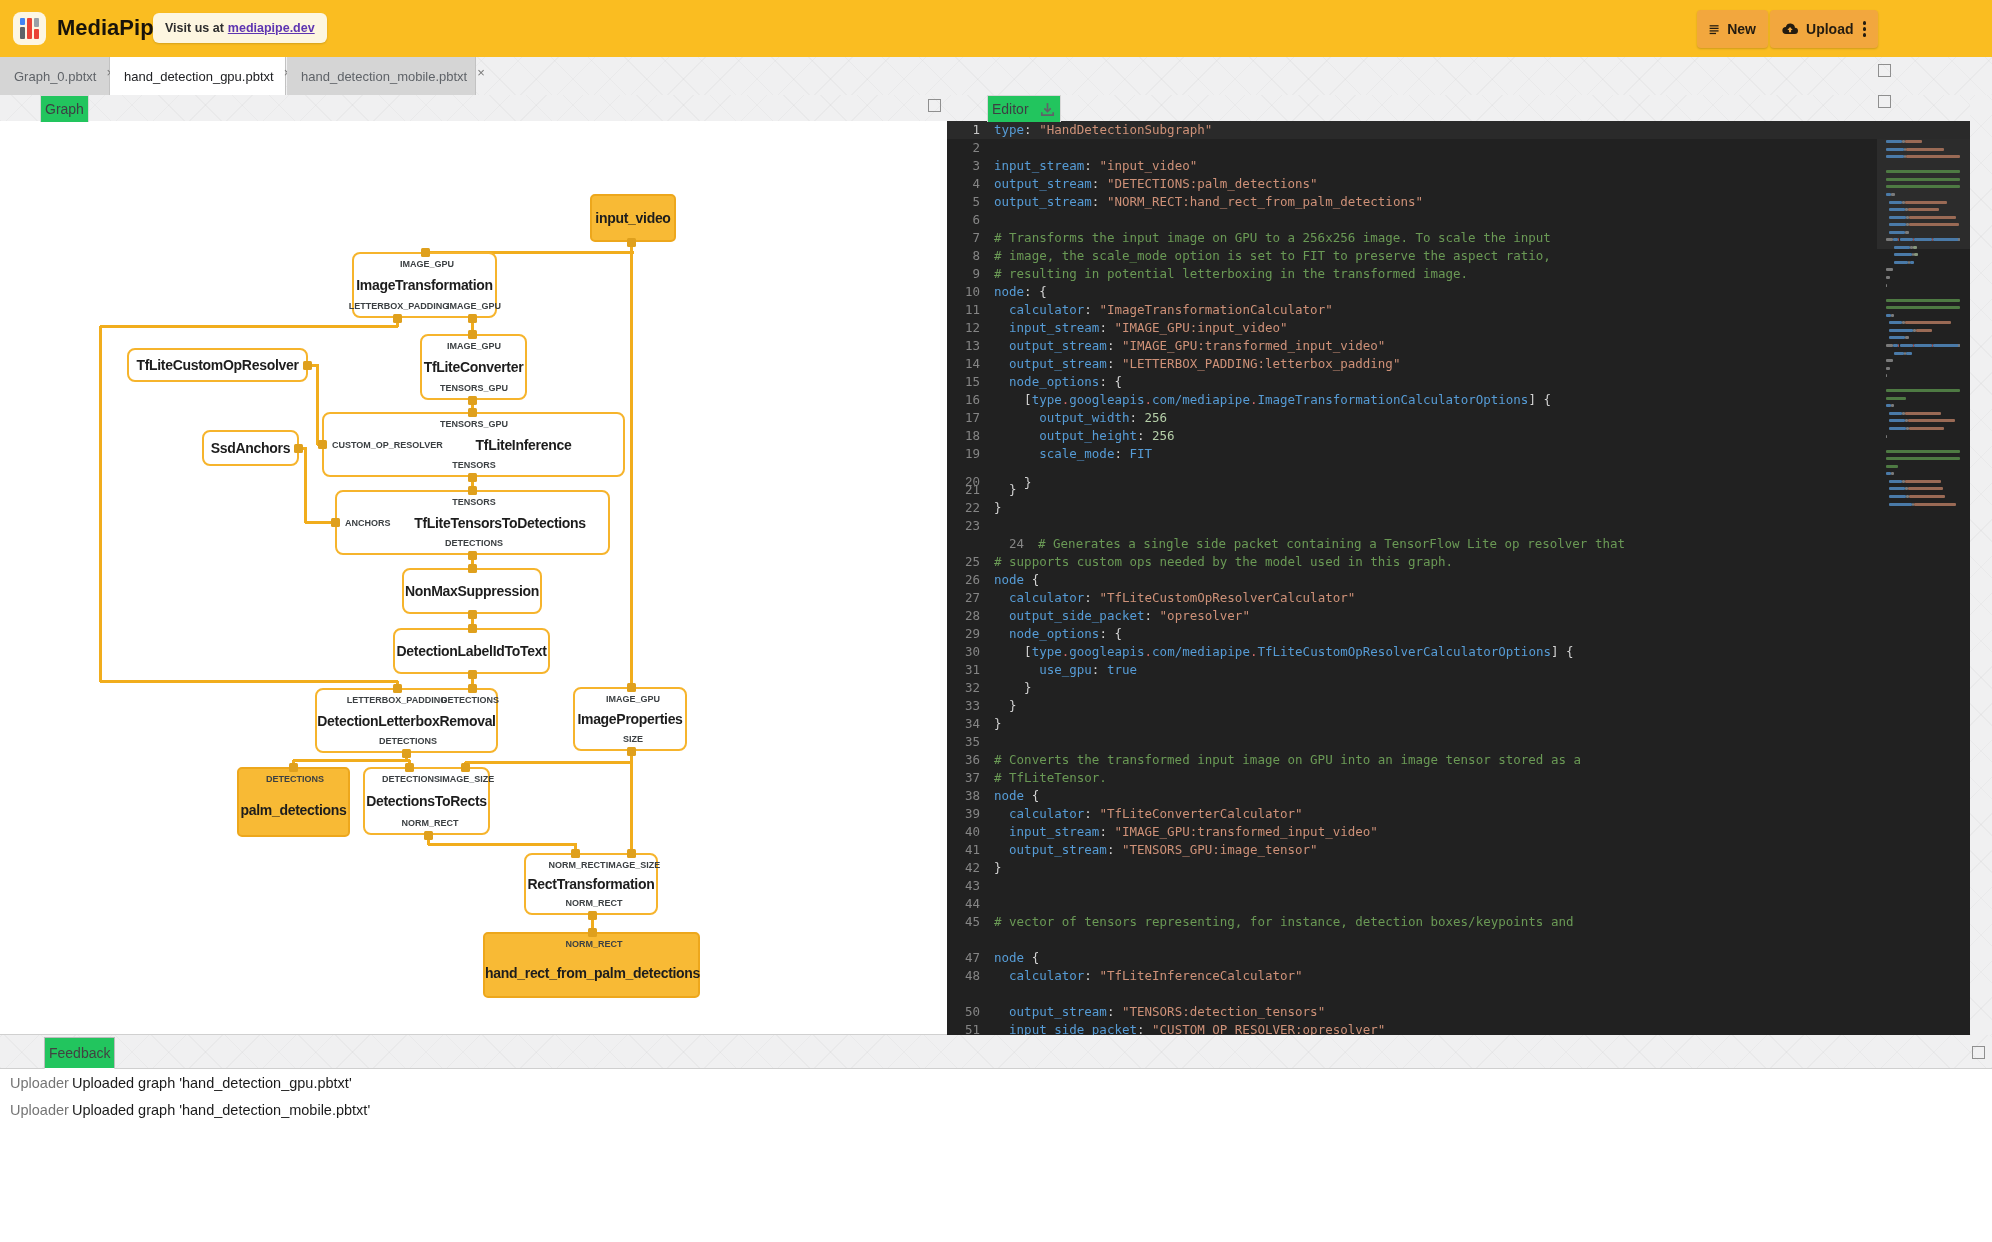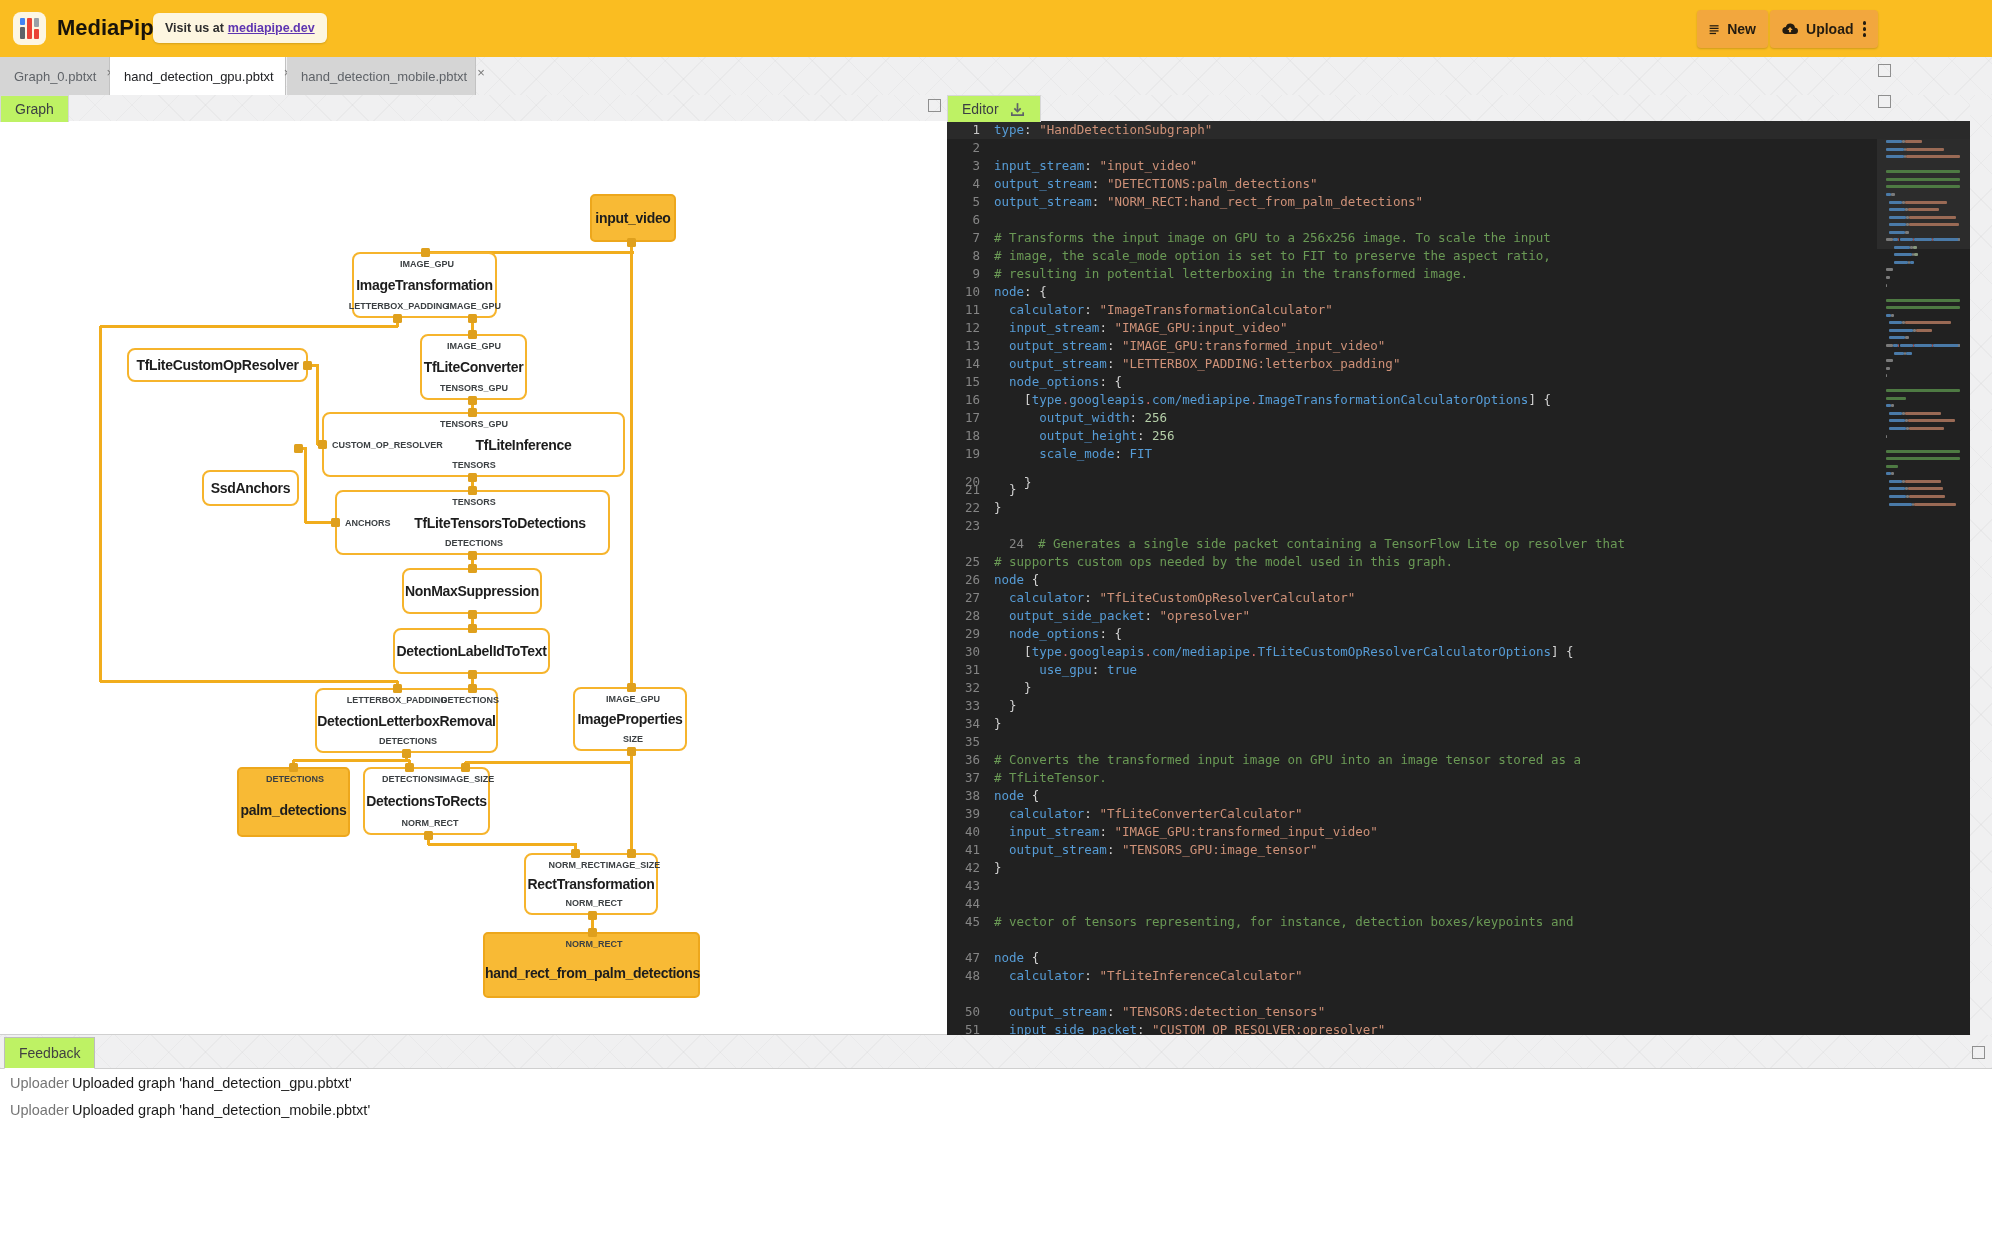--- a/index.html
+++ b/index.html
@@ -26,23 +26,23 @@
   .hbtn svg{margin-right:8px;}
   
   #filetabs{position:absolute;left:0;top:57px;width:1992px;height:38px;}
   .ftab{position:absolute;top:0;height:38px;display:flex;align-items:center;
         padding:0 10px 0 14px;font-size:13px;color:#5f6368;background:#d5d5d5;
         border-right:1px solid #c2c2c2;cursor:pointer;box-sizing:border-box;}
   .ftab.active{background:#ffffff;color:#202124;}
   .ftab .x{margin-left:10px;font-size:13px;color:#777;line-height:1;cursor:pointer;
            position:relative;top:-4px;}
   
-  .ptab{position:absolute;background:#bef264;border:1px solid #d7d7d7;border-bottom:none;
+  .ptab{position:absolute;background:#22c55e;border:1px solid #d7d7d7;border-bottom:none;
         display:flex;align-items:center;font-size:14px;color:#3c4043;box-sizing:border-box;
-        padding:0 14px;cursor:pointer;}
+        padding:0 4px;cursor:pointer;margin-left:40px;}
   .popout{position:absolute;width:11px;height:11px;border:1.5px solid #8f8f8f;
           background:transparent;cursor:pointer;}
   
   #graph-panel{position:absolute;left:0;top:121px;width:947px;height:914px;background:#fff;
                border-bottom:1px solid #d0d0d0;box-sizing:border-box;}
   .gnode{position:absolute;background:#fff;border:2px solid #f6b42c;border-radius:8px;
          box-sizing:border-box;cursor:pointer;}
   .gnode.stream{background:#f8ba35;border:2px solid #eda71c;border-radius:5px;}
   .gname{position:absolute;left:0;right:0;text-align:center;font-weight:bold;
          font-size:14px;letter-spacing:-0.3px;color:#1d1d1d;white-space:nowrap;}
@@ -179,21 +179,21 @@
         <div class="gname" style="top: 50%; transform: translateY(-50%);">ImageTransformation</div>
       </div>
       <div class="gnode" style="left: 420px; top: 213px; width: 107px; height: 66px;">
         <div class="gport" style="left: 52px; top: 5px;">IMAGE_GPU</div>
         <div class="gport" style="left: 52px; bottom: 5px;">TENSORS_GPU</div>
         <div class="gname" style="top: 50%; transform: translateY(-50%);">TfLiteConverter</div>
       </div>
       <div class="gnode" style="left: 127px; top: 227px; width: 181px; height: 34px;">
         <div class="gname" style="top: 50%; transform: translateY(-50%);">TfLiteCustomOpResolver</div>
       </div>
-      <div class="gnode" style="left: 202px; top: 309px; width: 97px; height: 36px; margin-top: 40px;">
+      <div class="gnode" style="left: 202px; top: 309px; width: 97px; height: 36px;">
         <div class="gname" style="top: 50%; transform: translateY(-50%);">SsdAnchors</div>
       </div>
       <div class="gnode" style="left: 322px; top: 291px; width: 303px; height: 65px;">
         <div class="gport" style="left: 150px; top: 5px;">TENSORS_GPU</div>
         <div class="gport" style="left: 150px; bottom: 5px;">TENSORS</div>
         <div class="gport left" style="left: 8px; top: 50%; transform: translateY(-50%);">CUSTOM_OP_RESOLVER</div>
         <div class="gname" style="left: 100px; top: 50%; transform: translateY(-50%);">TfLiteInference</div>
       </div>
       <div class="gnode" style="left: 335px; top: 369px; width: 275px; height: 65px;">
         <div class="gport" style="left: 137px; top: 5px;">TENSORS</div>

